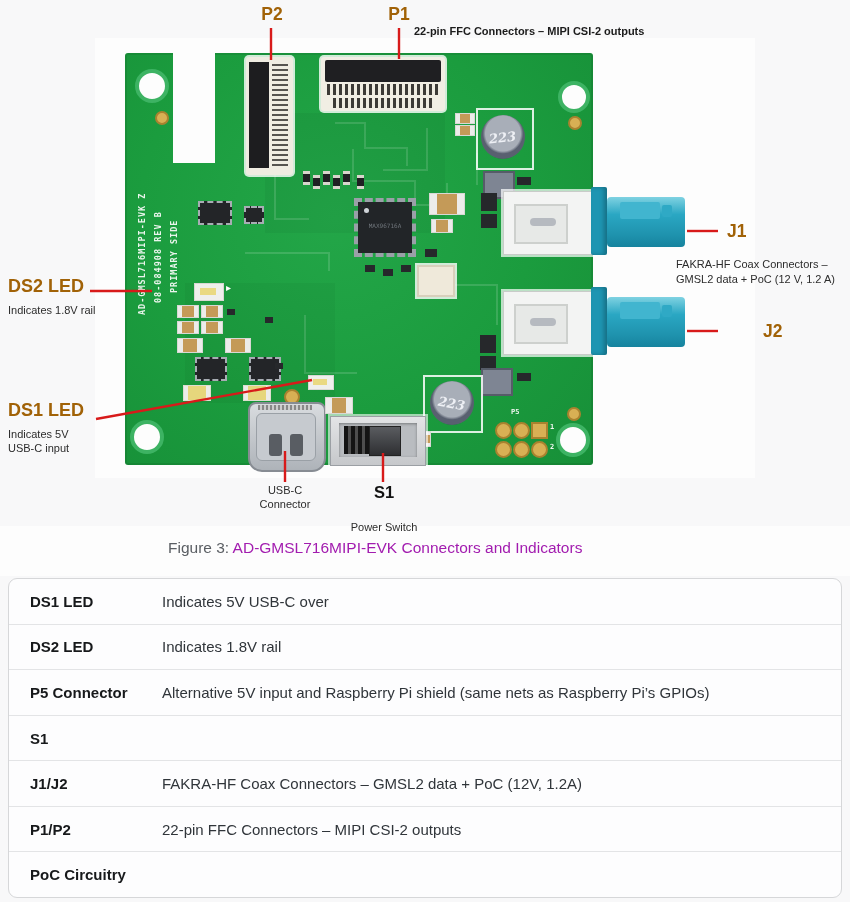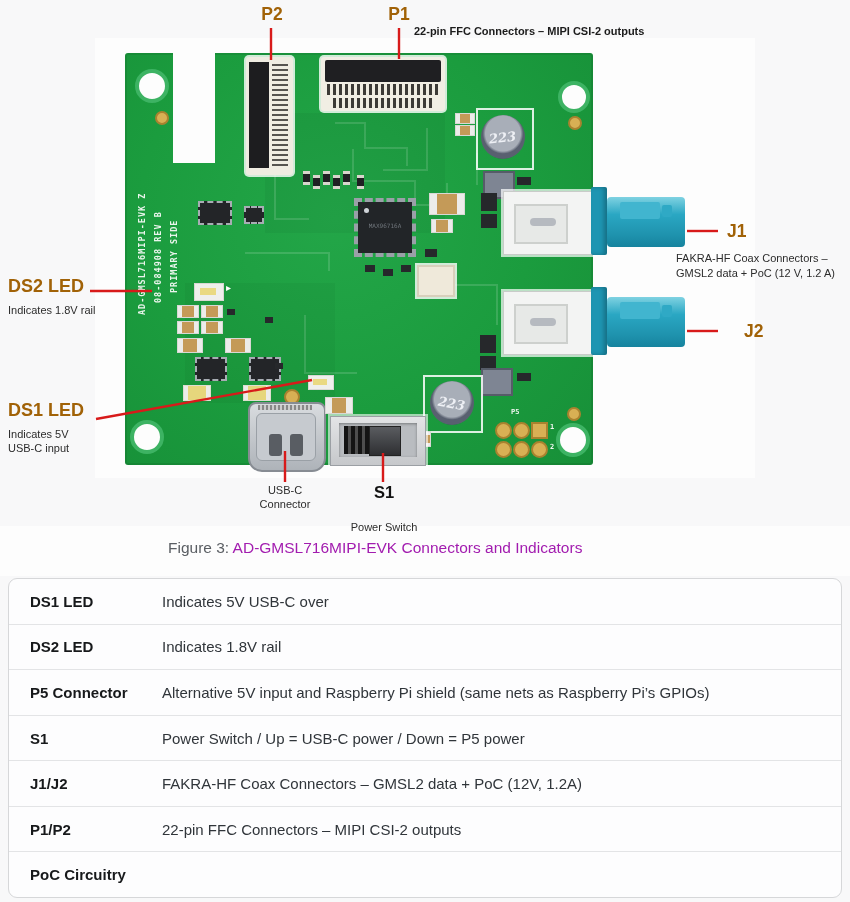--- a/index.html
+++ b/index.html
@@ -244,25 +244,25 @@
       <line x1="687" y1="231" x2="718" y2="231"></line>
       <line x1="687" y1="331" x2="718" y2="331"></line>
     </g>
   </svg>
 
   <div class="abs lbl-big center" style="left:255px;top:4px;width:34px;">P2</div>
   <div class="abs lbl-big center" style="left:382px;top:4px;width:34px;">P1</div>
   <div class="abs note-bold" style="left:414px;top:25px;">22-pin FFC Connectors – MIPI CSI-2 outputs</div>
 
   <div class="abs lbl-big" style="left:727px;top:221px;">J1</div>
-  <div class="abs lbl-small" style="left:676px;top:251px;width:172px;line-height:14.5px;">
+  <div class="abs lbl-small" style="left:676px;top:257px;width:172px;line-height:14.5px;">
     <div>FAKRA-HF Coax Connectors –</div>
     <div>GMSL2 data + PoC (12 V, 1.2 A)</div>
   </div>
-  <div class="abs lbl-big" style="left:744px;top:321px;">J2</div>
+  <div class="abs lbl-big" style="left:763px;top:321px;">J2</div>
 
   <div class="abs lbl-big" style="left:8px;top:276px;font-size:18px;">DS2 LED</div>
   <div class="abs lbl-small" style="left:8px;top:303px;">Indicates 1.8V rail</div>
 
   <div class="abs lbl-big" style="left:8px;top:400px;font-size:18px;">DS1 LED</div>
   <div class="abs lbl-small" style="left:8px;top:427px;">Indicates 5V</div>
   <div class="abs lbl-small" style="left:8px;top:441px;">USB-C input</div>
 
   <div class="abs lbl-small center" style="left:243px;top:483px;width:84px;">
     <div>USB-C</div>
@@ -285,21 +285,20 @@
     <div class="t-row">
       <div class="t-label">DS2 LED</div>
       <div class="t-desc">Indicates 1.8V rail</div>
     </div>
     <div class="t-row">
       <div class="t-label">P5 Connector</div>
       <div class="t-desc">Alternative 5V input and Raspberry Pi shield (same nets as Raspberry Pi’s GPIOs)</div>
     </div>
     <div class="t-row">
       <div class="t-label">S1</div>
-      <div class="t-desc">Power Switch / Up = USB-C power / Down = P5 power</div>
     </div>
     <div class="t-row">
       <div class="t-label">J1/J2</div>
       <div class="t-desc">FAKRA-HF Coax Connectors – GMSL2 data + PoC (12V, 1.2A)</div>
     </div>
     <div class="t-row">
       <div class="t-label">P1/P2</div>
       <div class="t-desc">22-pin FFC Connectors – MIPI CSI-2 outputs</div>
     </div>
     <div class="t-row">

